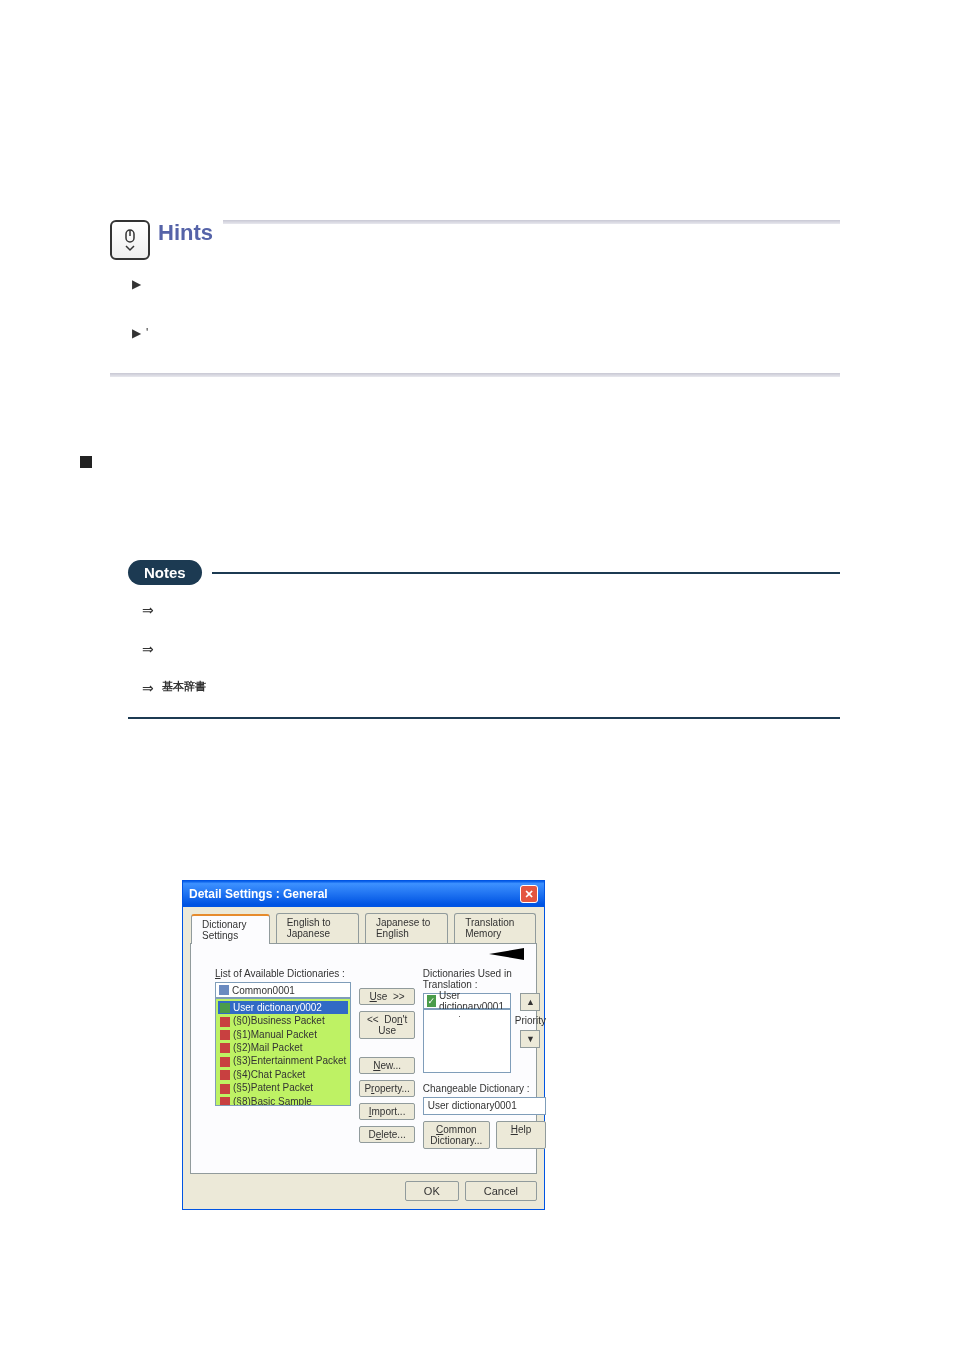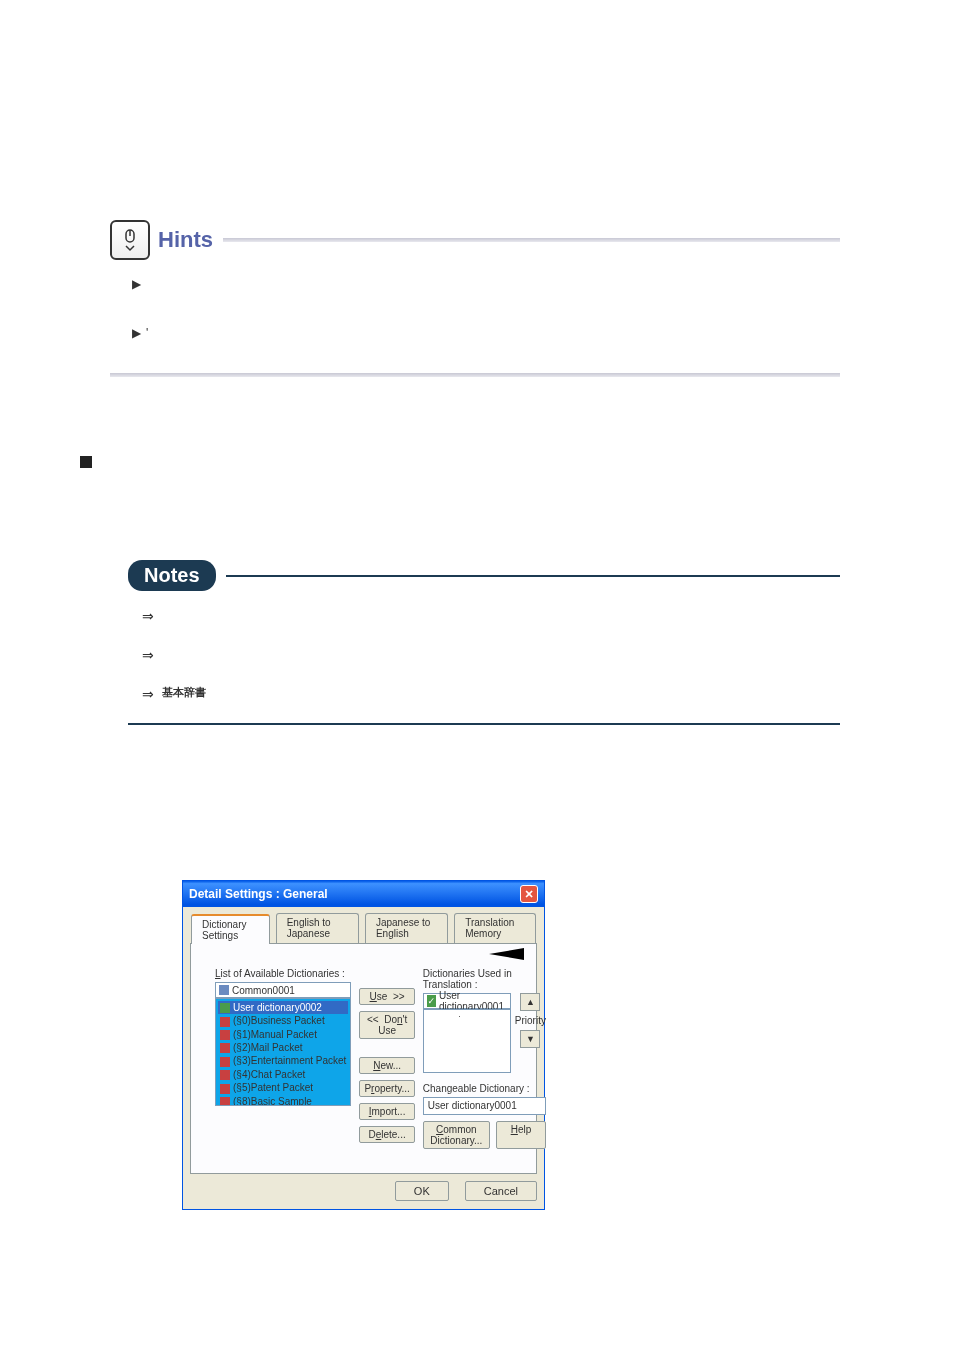--- a/index.html
+++ b/index.html
@@ -13,21 +13,20 @@
       color: #333;
     }
     .hints-section {
       position: absolute;
       left: 110px;
       top: 220px;
       width: 730px;
     }
     .hints-header {
       display: flex;
-      align-items: center;
       margin-bottom: 15px;
     }
     .hints-icon {
       width: 40px;
       height: 40px;
       border: 2px solid #333;
       border-radius: 6px;
       display: flex;
       align-items: center;
       justify-content: center;
@@ -82,21 +81,21 @@
     .notes-header {
       display: flex;
       align-items: center;
       margin-bottom: 15px;
     }
     .notes-badge {
       background: #1c3a52;
       color: #fff;
       border-radius: 14px;
       padding: 4px 16px;
-      font-size: 20px;
+      font-size: 15px;
       font-weight: bold;
       margin-right: 10px;
     }
     .notes-line {
       flex: 1;
       height: 2px;
       background: #1c3a52;
     }
     .notes-body {
       padding-left: 14px;
@@ -199,21 +198,21 @@
       border: 1px solid #7f9db9;
       background: #fff;
       height: 16px;
       padding: 1px 3px;
       font-size: 10px;
       display: flex;
       align-items: center;
     }
     .listbox-tall {
       border: 1px solid #7f9db9;
-      background: #0ea5e9;
+      background: #bef264;
       height: 108px;
       padding: 2px;
       font-size: 10px;
       overflow: hidden;
     }
     .list-item {
       padding: 1px 2px;
       white-space: nowrap;
     }
     .list-item.selected {
@@ -283,21 +282,21 @@
       justify-content: center;
       font-size: 9px;
       cursor: pointer;
     }
     .priority-label {
       font-size: 10px;
     }
     .bottom-btns {
       display: flex;
       justify-content: flex-end;
-      gap: 16px;
+      gap: 6px;
       padding: 0 7px 8px 7px;
     }
     .dlg-btn {
       border: 1px solid #919b9c;
       background: #ece9d8;
       padding: 3px 18px;
       font-size: 11px;
       border-radius: 2px;
       cursor: pointer;
     }

